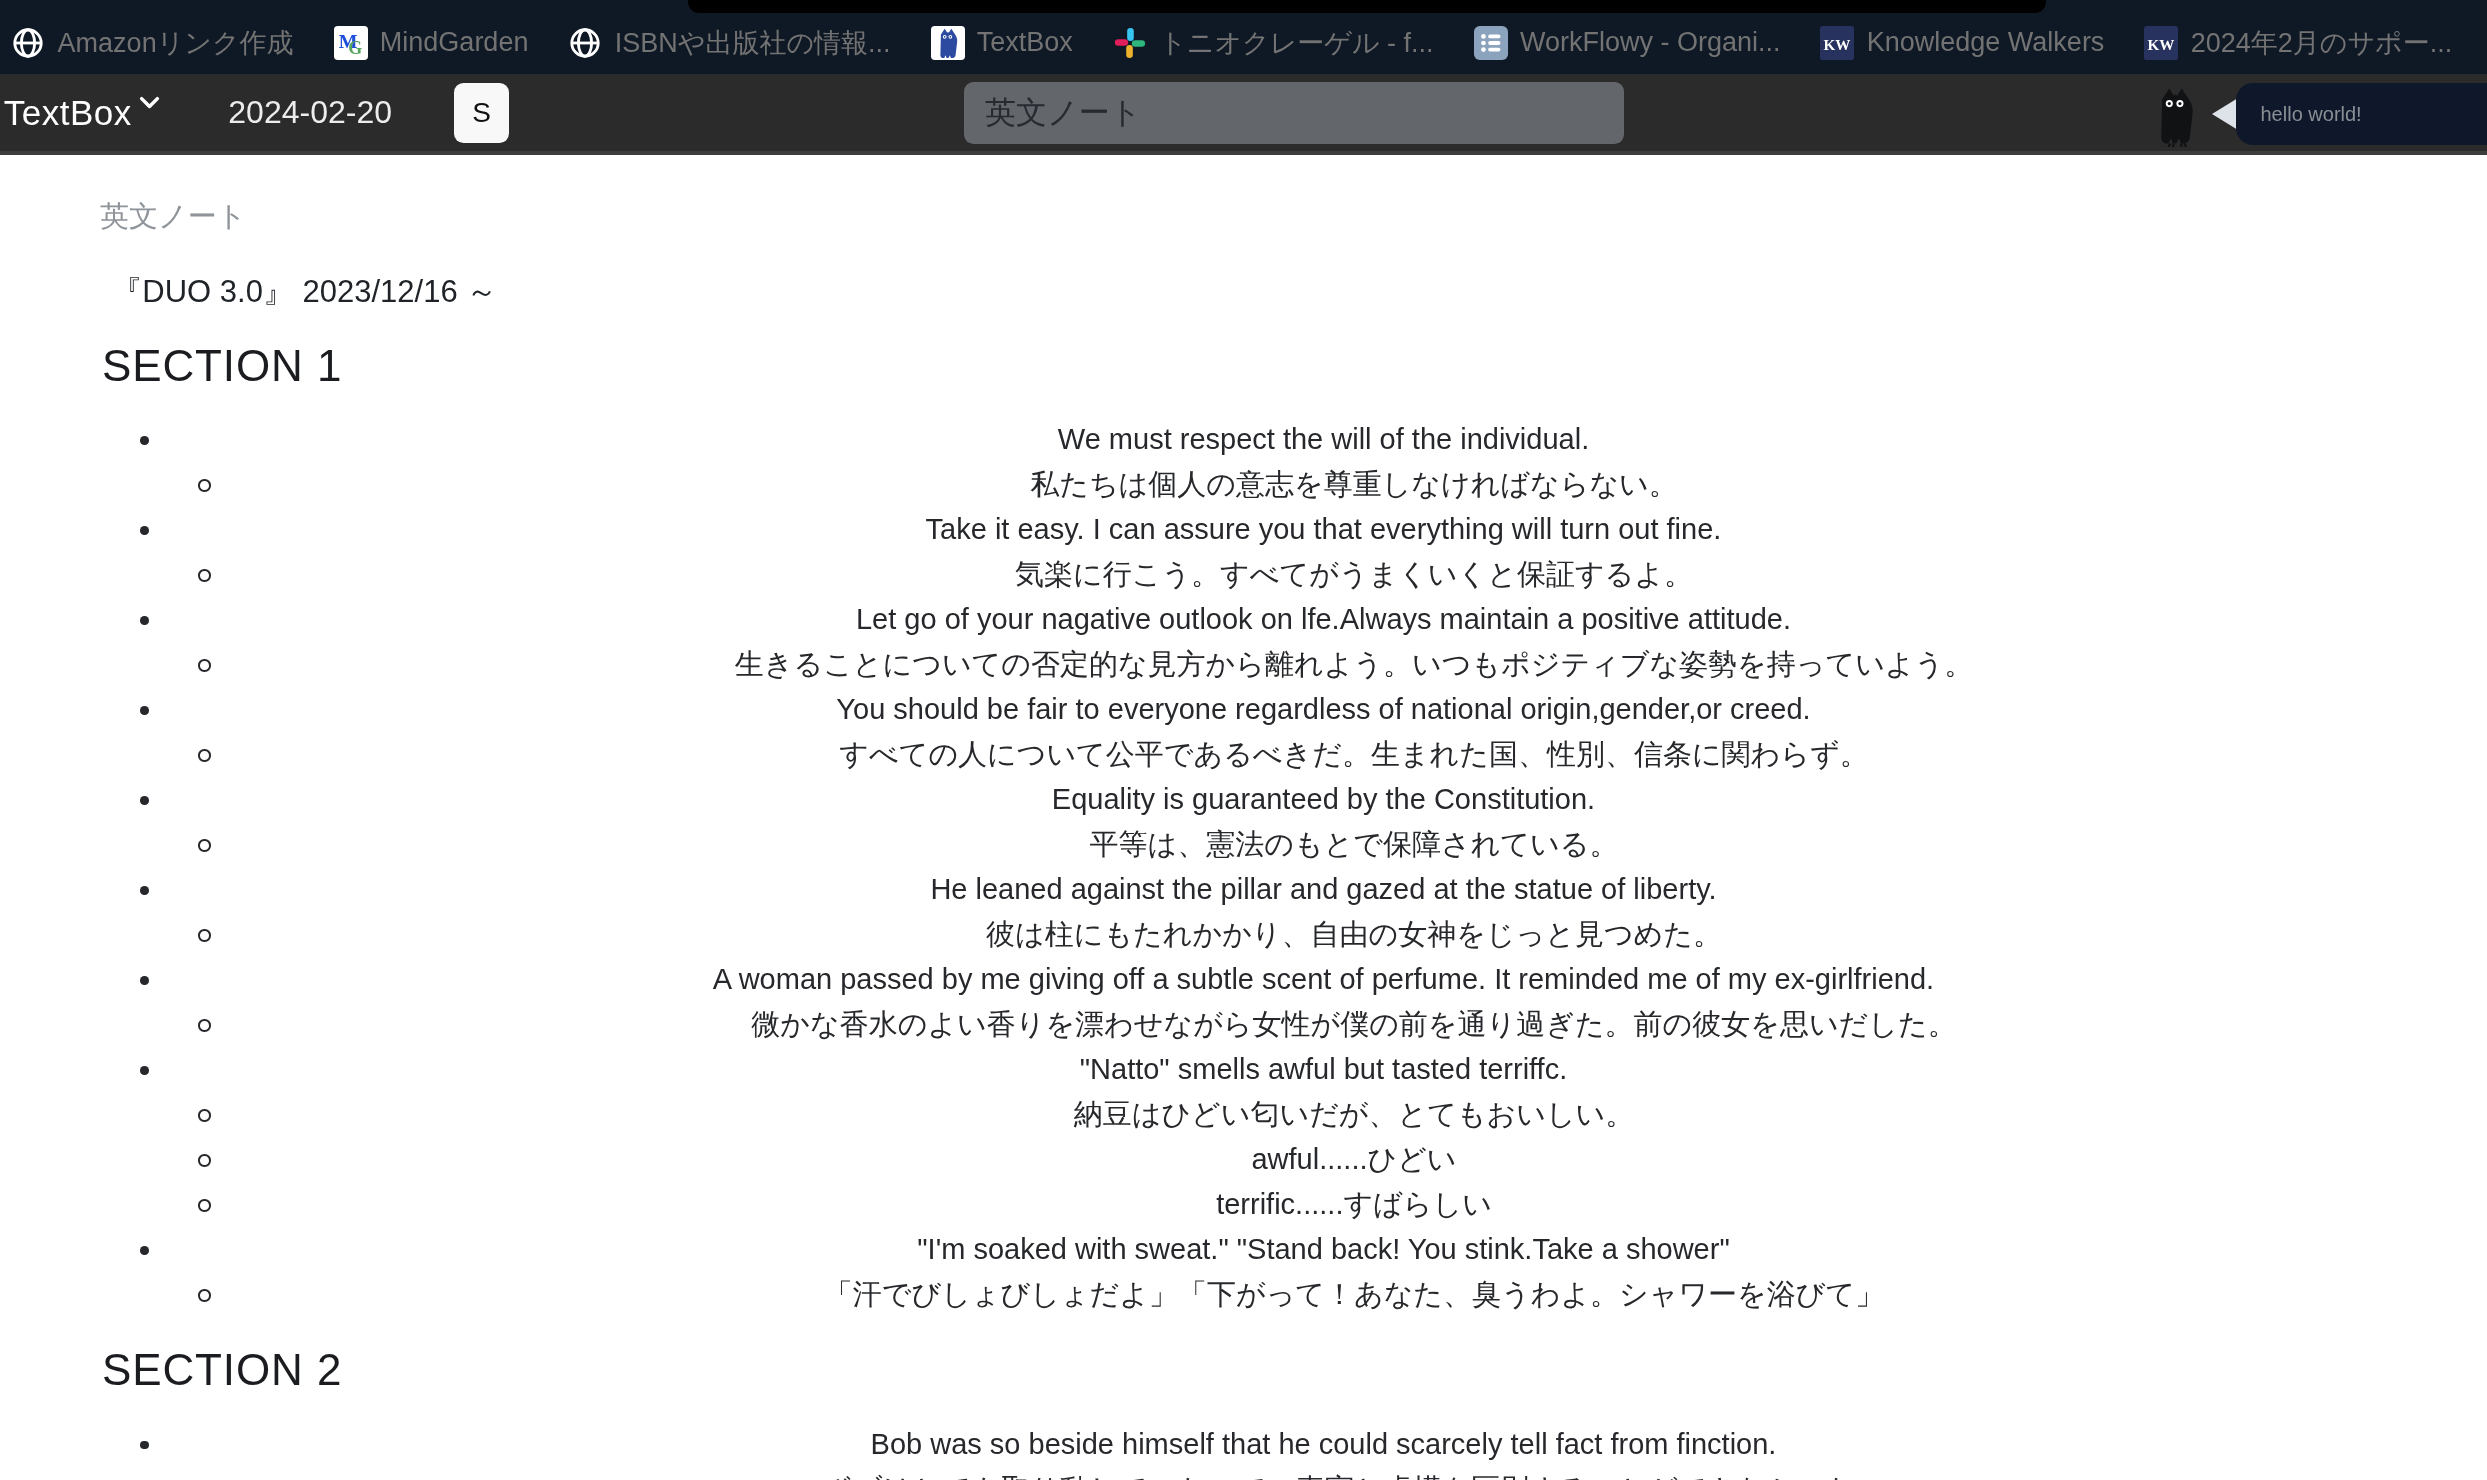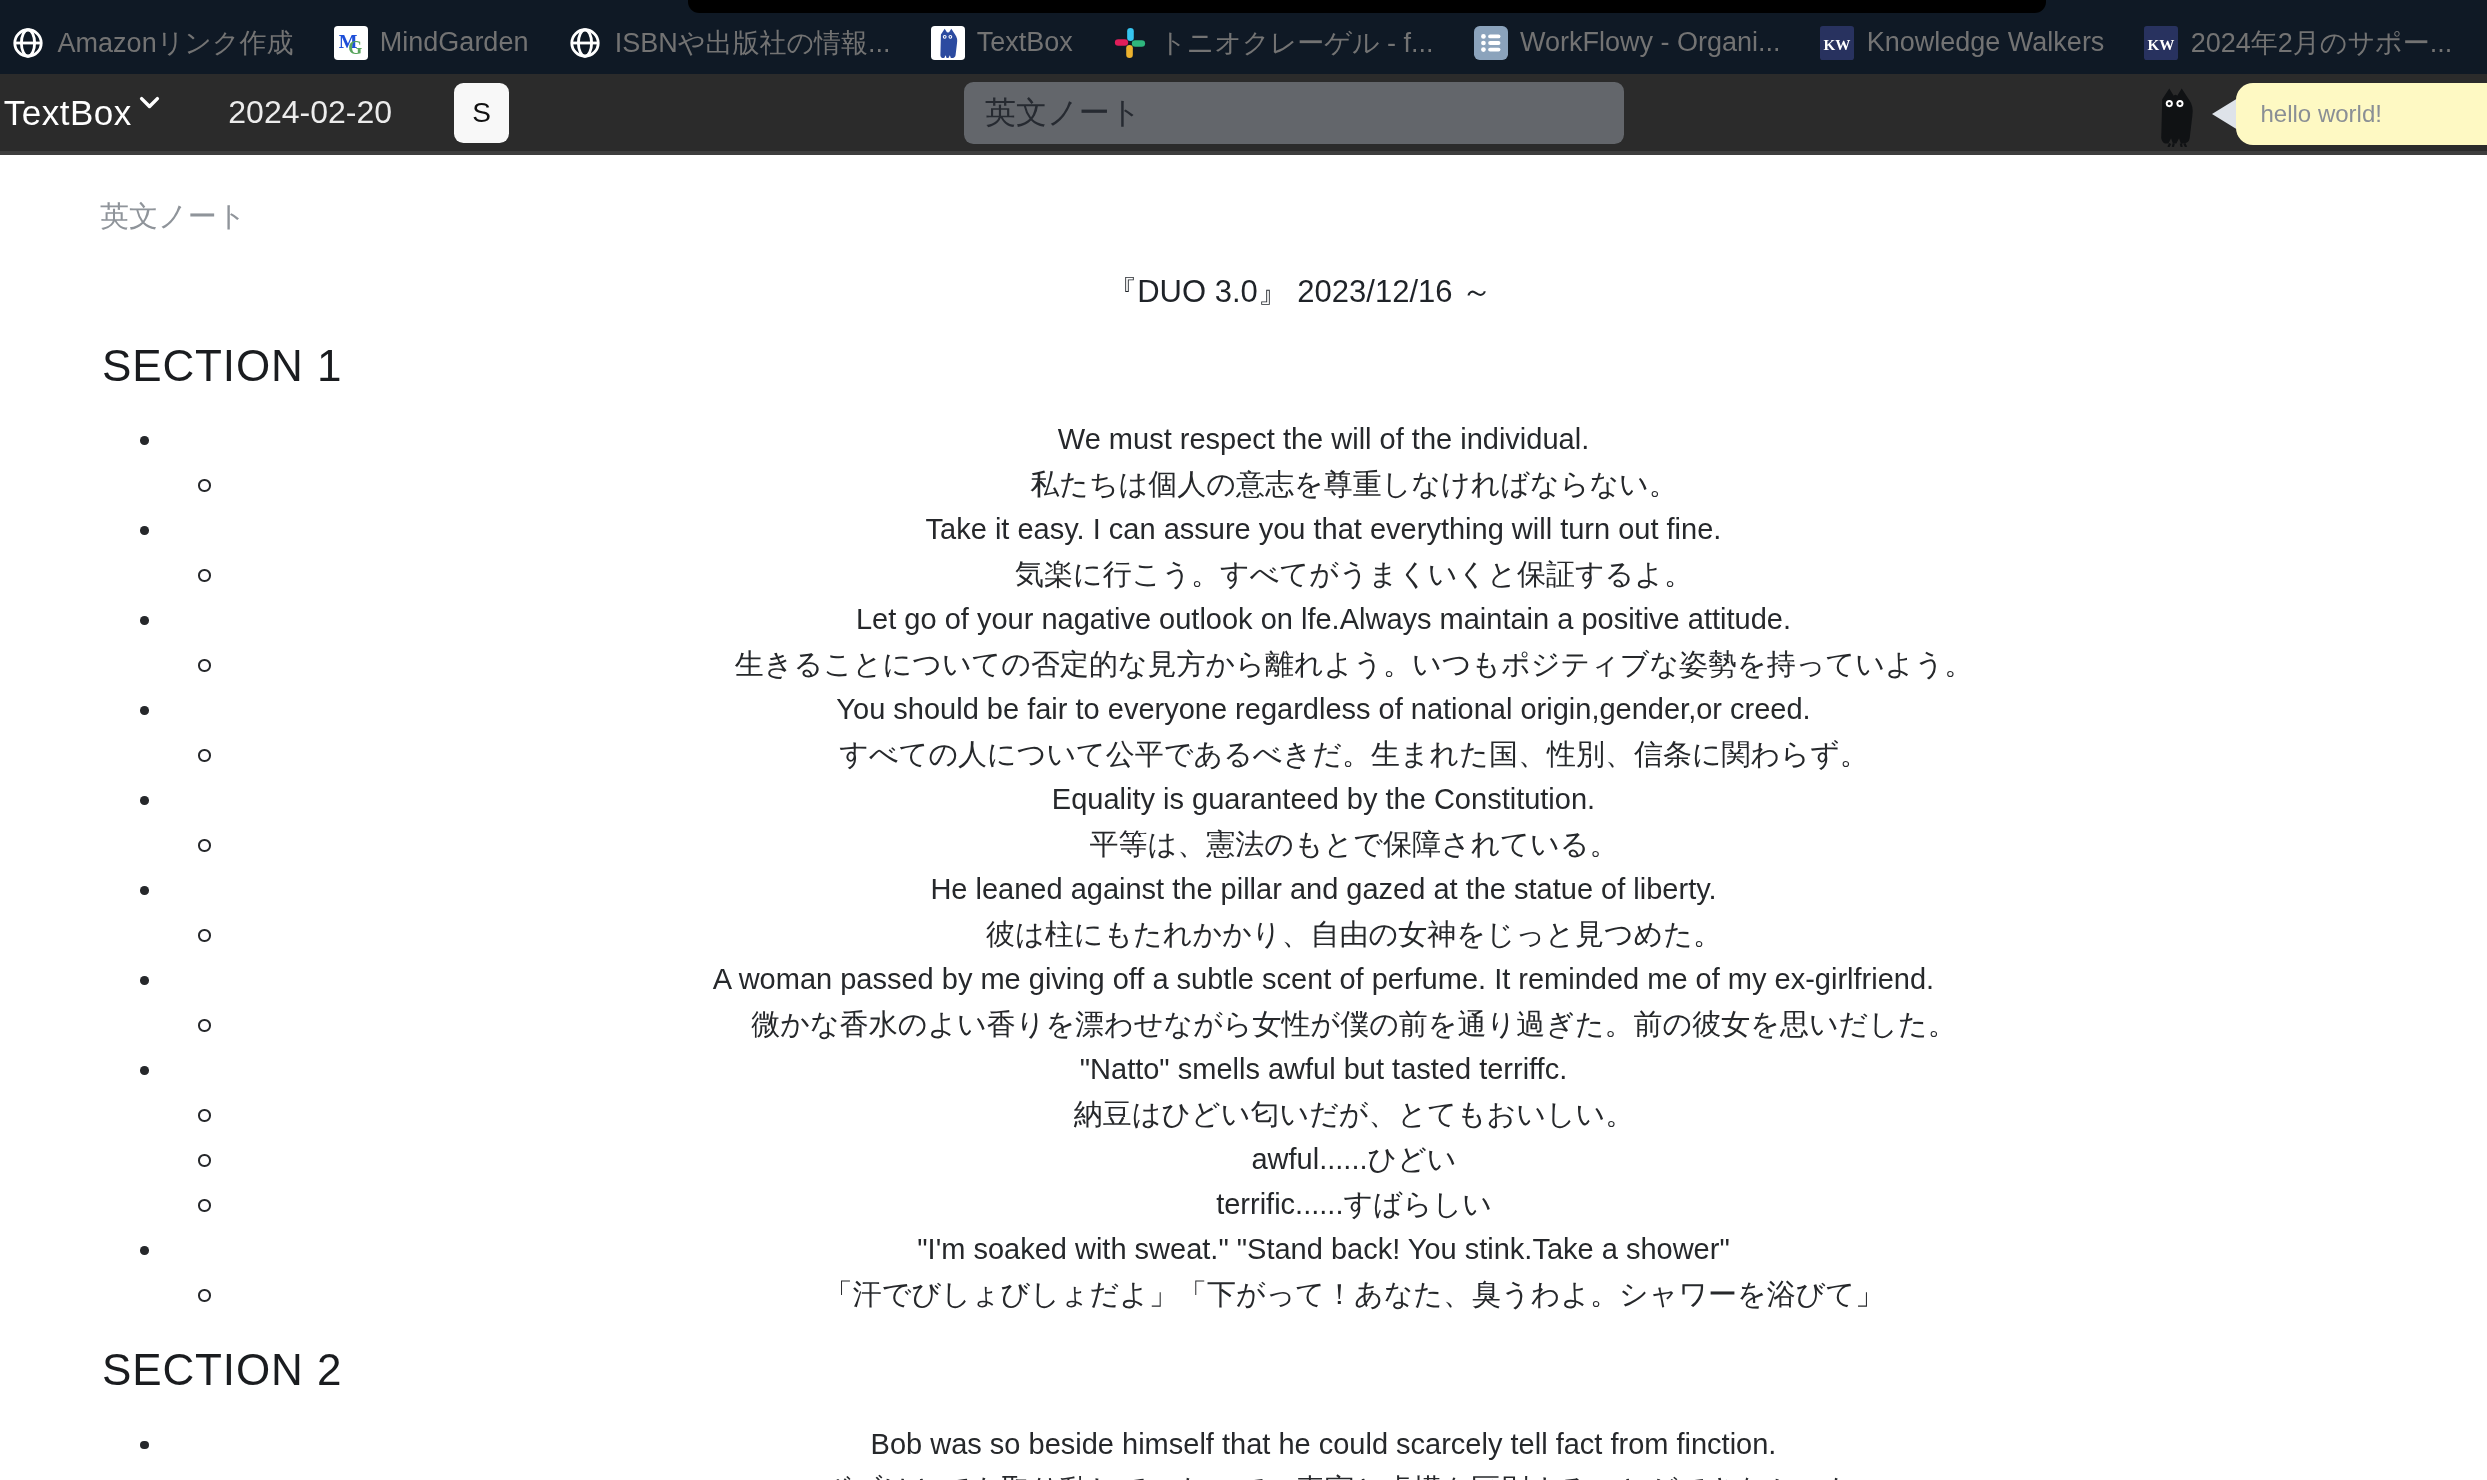--- a/index.html
+++ b/index.html
@@ -35,36 +35,36 @@
     color:#101010;font-size:28px;display:flex;align-items:center;justify-content:center;
   }
   .note-title-input{
     position:absolute;left:964px;top:7.5px;width:660px;height:62px;box-sizing:border-box;
     background:#63666b;border:none;outline:none;border-radius:9.4px;
     font-size:31px;color:#262a31;padding:0 21px;
     font-family:"Liberation Sans","DejaVu Sans",sans-serif;
   }
   .owl-mascot{position:absolute;left:2148px;top:11.3px;width:55px;height:62px;}
   .speech-bubble{
-    position:absolute;left:2236px;top:9.4px;width:251px;height:62px;background:#fef9c3;
+    position:absolute;left:2236px;top:9.4px;width:251px;height:62px;background:#0f172a;
     border-radius:17px 0 0 17px;display:flex;align-items:center;padding-left:24.5px;
-    box-sizing:border-box;color:#8a8f95;font-size:24px;
+    box-sizing:border-box;color:#8a8f95;font-size:20px;
   }
   .bubble-tail{
     position:absolute;left:2212px;top:23.6px;width:0;height:0;
     border-top:16px solid transparent;border-bottom:16px solid transparent;
     border-right:26.4px solid #dee3e9;
   }
   
   .content{
     position:absolute;top:156px;left:0;right:0;bottom:0;background:#fff;
     padding-left:100px;box-sizing:border-box;color:#26282b;overflow:hidden;
   }
   .doc-title{margin-top:41px;font-size:29px;color:#8f949a;}
-  .doc-subtitle{margin-top:34px;margin-left:11.3px;font-size:31px;color:#1f2328;text-align:center;}
+  .doc-subtitle{margin-top:34px;margin-left:11.3px;font-size:31px;color:#1f2328;}
   .section-heading{margin:28px 0 0 1.9px;font-size:44px;font-weight:400;letter-spacing:0.9px;color:#1a1c1f;}
   ul.sentence-list{list-style:none;margin:26.4px 0 0 0;padding:0;text-align:center;}
   li.sentence-en{position:relative;padding-left:60px;font-size:29px;line-height:45px;}
   li.sentence-en::before{
     content:"";position:absolute;left:40px;top:19px;width:8.5px;height:8.5px;border-radius:50%;background:#26282b;
   }
   ul.sub-list{list-style:none;margin:0;padding:0;}
   li.sentence-ja{position:relative;padding-left:61px;font-size:29px;line-height:45px;}
   li.sentence-ja::before{
     content:"";position:absolute;left:38px;top:17px;width:8.5px;height:8.5px;border-radius:50%;

